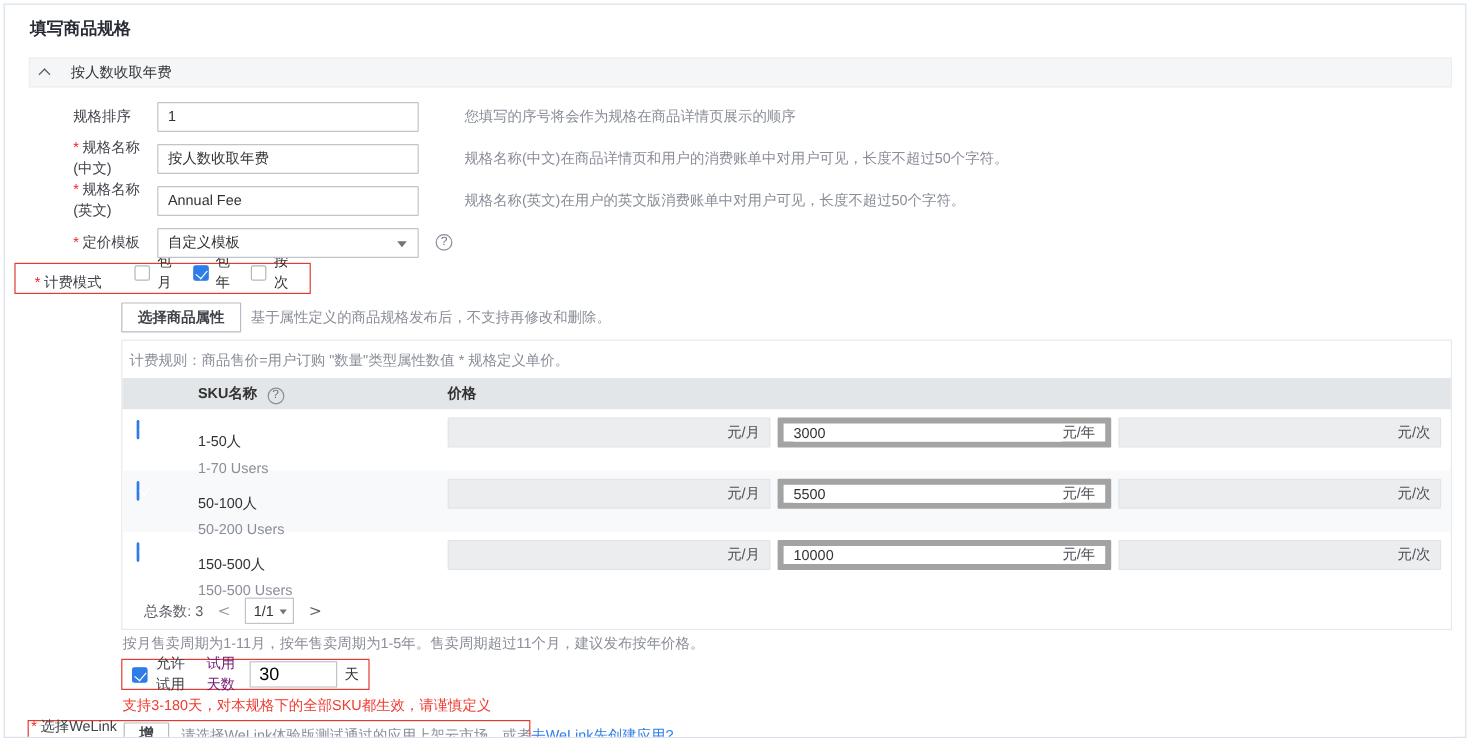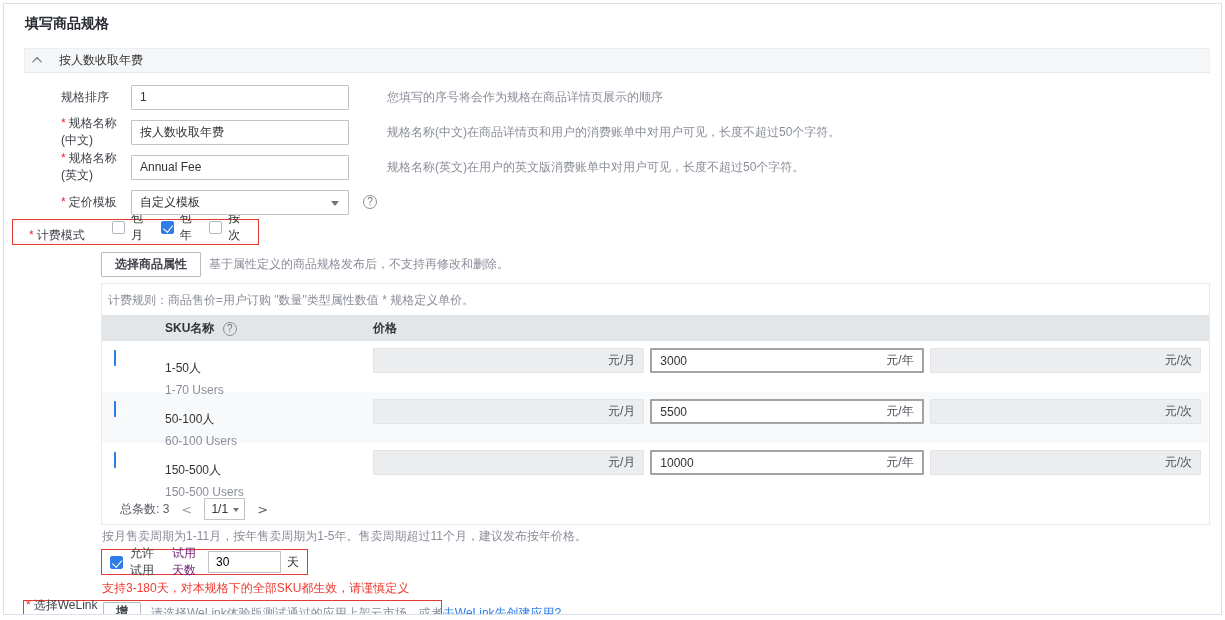--- a/index.html
+++ b/index.html
@@ -52,37 +52,37 @@
   .col-price { flex:1; padding:0 8px; display:flex; align-items:center; }
   .sku-row { display:flex; height:51px; }
   .sku-row.alt { background:#f8f9fa; }
   .sku-row .col-check { padding-top:10px; }
   .name-cell { padding-top:19px; }
   .name-zh { line-height:16px; color:#333; }
   .name-en { line-height:16px; margin-top:6px; color:#8a8e99; }
   .price-cell { gap:6px; align-items:flex-start; padding-top:7px; }
   .pgroup { flex:1; height:25px; display:flex; align-items:center; border-radius:1px; padding:0 8px; }
   .pgroup.disabled { background:#ebedef; border:1px solid #e2e4e8; justify-content:flex-end; }
-  .pgroup.enabled { background:#fff; border:2px solid #a3a3a3; }
+  .pgroup.enabled { background:#fff; border:5px solid #a3a3a3; }
   .pgroup.enabled input { flex:1; border:none; outline:none; font-family:inherit; font-size:12px; color:#333; min-width:0; }
   .unit { color:#4c5057; }
 
   .pagination { display:flex; align-items:center; height:30px; padding-left:6px; gap:12px;margin-left:12px; }
   .pg-total { color:#5c6066; }
   .pg-arrow { color:#9aa0a8; font-size:13px; cursor:pointer; font-family:"DejaVu Sans",sans-serif; }
   .pg-select { position:relative; width:41px; height:22px; border:1px solid #c0c4c9; display:flex; align-items:center;
                justify-content:center; padding-right:10px; cursor:pointer; color:#333; }
   .pg-select .caret-down { right:5px; top:9px; border-left-width:3.5px; border-right-width:3.5px; border-top-width:4px; }
 
   .period-hint { margin:4px 0 0 74px; color:#8a8e99; line-height:14px; }
 
   .trial-box { display:flex; align-items:center; height:26px; margin:6px 0 0 73px; width:207px; padding:0 8px; }
   .trial-label { margin-right:13px; color:#40434a; }
   .trial-days-label { margin-right:7px; color:#701a75; }
-  .trial-input { width:73px; height:22px; border:1px solid #c0c4c9; padding:0 7px; font-family:inherit; font-size:12px; margin-right:6px; }
+  .trial-input { width:73px; height:22px; border:1px solid #c0c4c9; padding:0 7px; font-family:inherit; font-size:15px; margin-right:6px; }
   .trial-warning { margin:6px 0 0 74px; color:#f03b30; line-height:14px; }
 
   .welink-row { display:flex; align-items:center; height:27px; margin:5px 0 0 -5px; padding:0 10px 0 2px; width:419px; }
   .welink-label { width:77px; flex:none; color:#40434a; }
   .btn-add { height:24px; padding:0 12px; }
   .welink-hint { margin-left:10px; color:#8a8e99; white-space:nowrap; }
   .link { color:#2e7ce8; cursor:pointer; text-decoration:none; }
 </style>
 </head>
 <body>
@@ -177,21 +177,21 @@
             <span class="pgroup disabled">
                 <span class="unit">元/次</span>
               </span>
           </span>
         </div>
 
         <div class="sku-row alt">
           <span class="col-check"><span class="cbx checked"></span></span>
           <span class="col-name name-cell">
             <div class="name-zh">50-100人</div>
-            <div class="name-en">60-100 Users</div>
+            <div class="name-en">50-200 Users</div>
           </span>
           <span class="col-price price-cell">
             <span class="pgroup disabled">
                 <span class="unit">元/月</span>
               </span>
             <span class="pgroup enabled">
                 <input value="5500" style="">
                 <span class="unit">元/年</span>
               </span>
             <span class="pgroup disabled">

